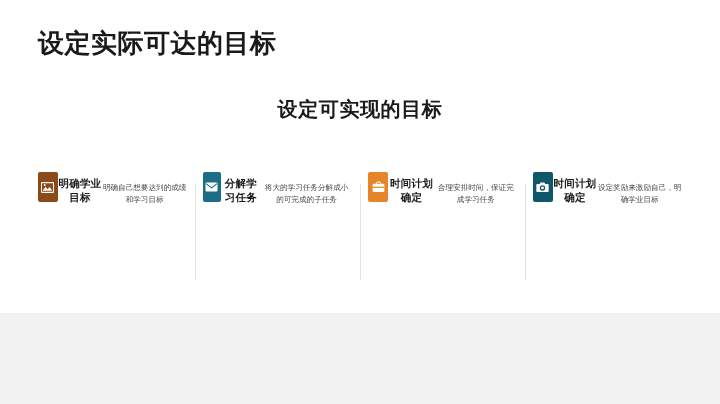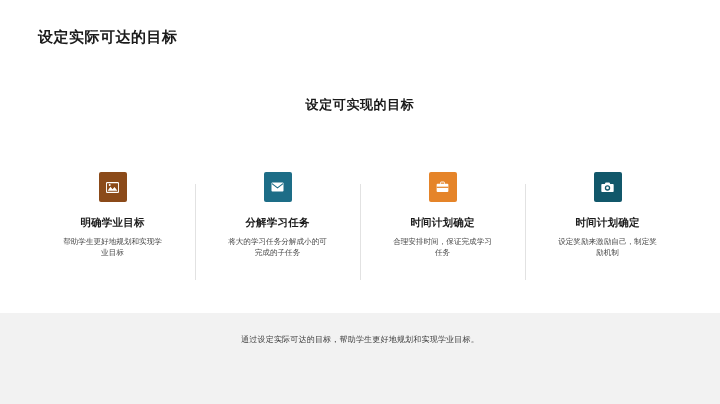--- a/index.html
+++ b/index.html
@@ -18,51 +18,51 @@
     position: relative;
     width: 720px;
     height: 404px;
     background: #ffffff;
     box-sizing: border-box;
   }
   .slide-title {
     position: absolute;
     left: 38px;
     top: 28px;
-    font-size: 15px;
+    font-size: 26px;
     font-weight: bold;
     color: #1a1a1a;
     letter-spacing: 0.5px;
     line-height: 1.2;
   }
   .section-heading {
     position: absolute;
     left: 0;
     right: 0;
     top: 96px;
     text-align: center;
-    font-size: 13px;
+    font-size: 20px;
     font-weight: bold;
     color: #1a1a1a;
     letter-spacing: 0.6px;
   }
   .cards-row {
     position: absolute;
     left: 30px;
     right: 30px;
     top: 172px;
     display: flex;
     align-items: flex-start;
     justify-content: center;
   }
   .card {
     flex: 1 1 0;
     position: relative;
     display: flex;
-    flex-direction: column;
+    flex-direction: row;
     align-items: center;
     padding: 0 8px;
     box-sizing: border-box;
   }
   .card + .card::before {
     content: "";
     position: absolute;
     left: 0;
     top: 12px;
     width: 1px;
@@ -142,21 +142,21 @@
 
     <div class="card">
       <div class="icon-tile" style="background:#8b4a19;">
         <svg width="13" height="11" viewBox="0 0 16 13" aria-hidden="true">
           <rect x="0.5" y="0.5" width="15" height="12" rx="1" fill="none" stroke="#ffffff" stroke-width="1.3"></rect>
           <path d="M2 10.5 L5.5 5.5 L8 8.5 L10.5 6 L14 10.5 Z" fill="#ffffff"></path>
           <circle cx="4.6" cy="3.4" r="1.2" fill="#ffffff"></circle>
         </svg>
       </div>
       <div class="card-title">明确学业目标</div>
-      <div class="card-desc">帮助学生更好地规划和实现学业目标</div>
+      <div class="card-desc">明确自己想要达到的成绩和学习目标</div>
     </div>
 
     <div class="card">
       <div class="icon-tile" style="background:#1d6d87;">
         <svg width="13" height="10" viewBox="0 0 16 12" aria-hidden="true">
           <rect x="0.6" y="0.6" width="14.8" height="10.8" rx="1.2" fill="#ffffff"></rect>
           <path d="M1.6 2.2 L8 7.1 L14.4 2.2" fill="none" stroke="#1d6d87" stroke-width="1.4" stroke-linecap="round" stroke-linejoin="round"></path>
         </svg>
       </div>
       <div class="card-title">分解学习任务</div>
@@ -178,21 +178,20 @@
 
     <div class="card">
       <div class="icon-tile" style="background:#11576a;">
         <svg width="13" height="12" viewBox="0 0 16 14" aria-hidden="true">
           <path d="M1.4 3.2 H4.6 L5.7 1.4 H10.3 L11.4 3.2 H14.6 A1 1 0 0 1 15.6 4.2 V12.2 A1 1 0 0 1 14.6 13.2 H1.4 A1 1 0 0 1 0.4 12.2 V4.2 A1 1 0 0 1 1.4 3.2 Z" fill="#ffffff"></path>
           <circle cx="8" cy="8.2" r="3.3" fill="#11576a"></circle>
           <circle cx="8" cy="8.2" r="1.7" fill="#ffffff"></circle>
         </svg>
       </div>
       <div class="card-title">时间计划确定</div>
-      <div class="card-desc">设定奖励来激励自己，制定奖励机制</div>
+      <div class="card-desc">设定奖励来激励自己，明确学业目标</div>
     </div>
 
   </div>
 
   <div class="footer-band"></div>
-  <div class="footer-text">通过设定实际可达的目标，帮助学生更好地规划和实现学业目标。</div>
 
 </div>
 
 </body></html>

